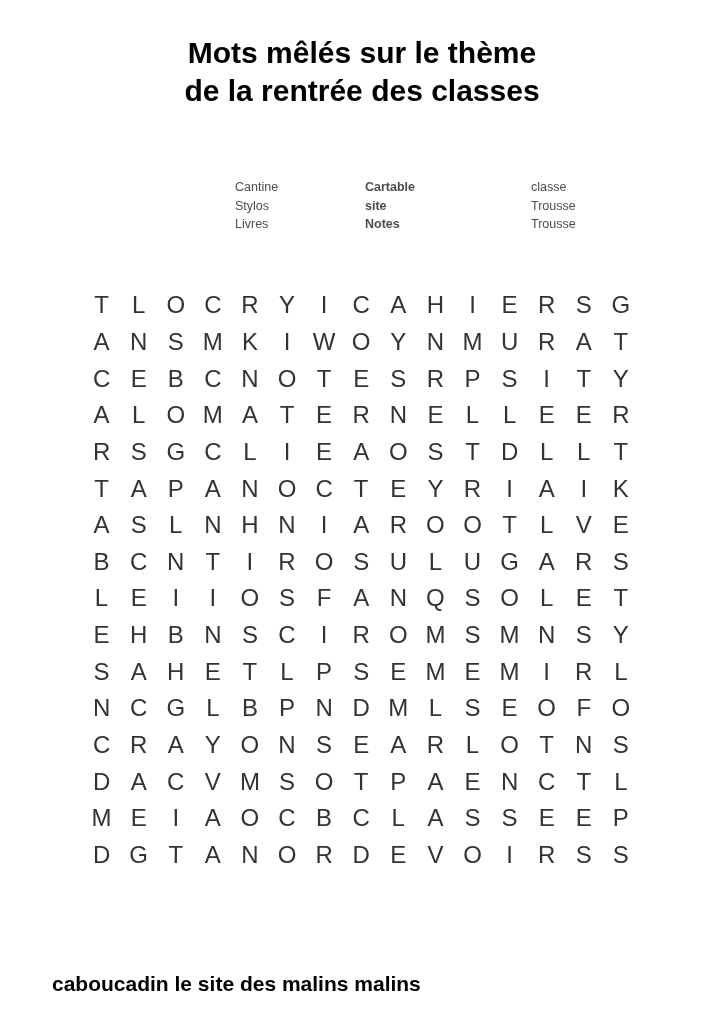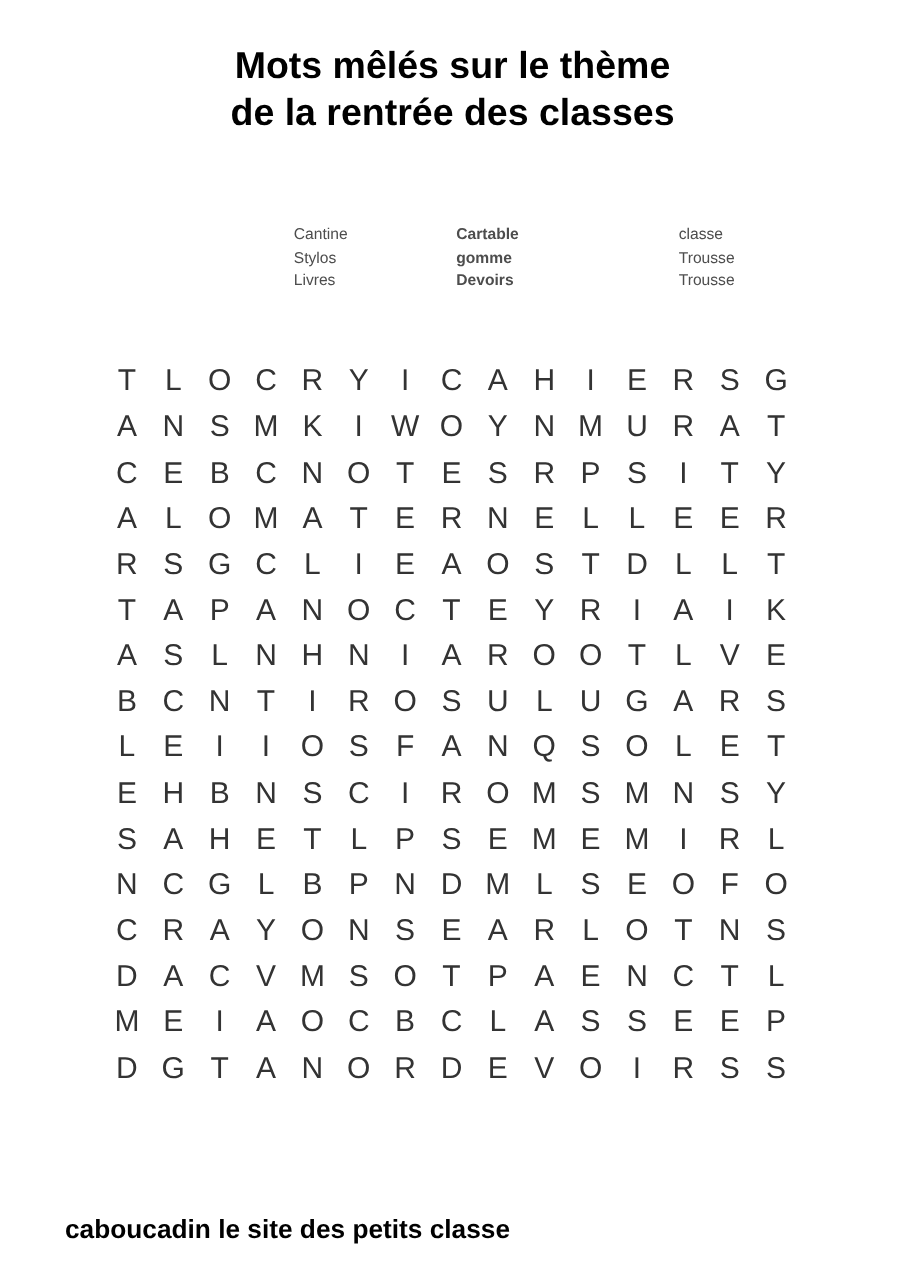--- a/index.html
+++ b/index.html
@@ -39,21 +39,21 @@
     top: 0;
   }
   .word-col .word {
     font-size: 12.5px;
     line-height: 18.5px;
     color: #4d4d4d;
   }
   .word-col-0 { left: 38px; }
   .word-col-1 { left: 204px; margin-left: 31px; }
   .word-col-2 { left: 365px; font-weight: bold; }
-  .word-col-3 { left: 531px; margin-left: 12px; }
+  .word-col-3 { left: 531px; }
   .grid {
     position: absolute;
     left: 83px;
     top: 287px;
     display: grid;
     grid-template-columns: repeat(15, 37.1px);
     grid-auto-rows: 36.65px;
   }
   .cell {
     display: flex;
@@ -84,22 +84,22 @@
   </h1>
 
   <div class="word-list">
       <div class="word-col word-col-1">
         <div class="word">Cantine</div>
         <div class="word">Stylos</div>
         <div class="word">Livres</div>
       </div>
       <div class="word-col word-col-2">
         <div class="word">Cartable</div>
-        <div class="word">gomme</div>
-        <div class="word">Devoirs</div>
+        <div class="word">site</div>
+        <div class="word">Notes</div>
       </div>
       <div class="word-col word-col-3">
         <div class="word">classe</div>
         <div class="word">Trousse</div>
         <div class="word">Trousse</div>
       </div>
     </div>
 
   <div class="grid">
       <span class="cell">T</span>
@@ -337,15 +337,15 @@
       <span class="cell">D</span>
       <span class="cell">E</span>
       <span class="cell">V</span>
       <span class="cell">O</span>
       <span class="cell">I</span>
       <span class="cell">R</span>
       <span class="cell">S</span>
       <span class="cell">S</span>
     </div>
 
-  <div class="footer">caboucadin le site des petits classe</div>
+  <div class="footer">caboucadin le site des malins malins</div>
 
 </div>
 
 </body></html>

